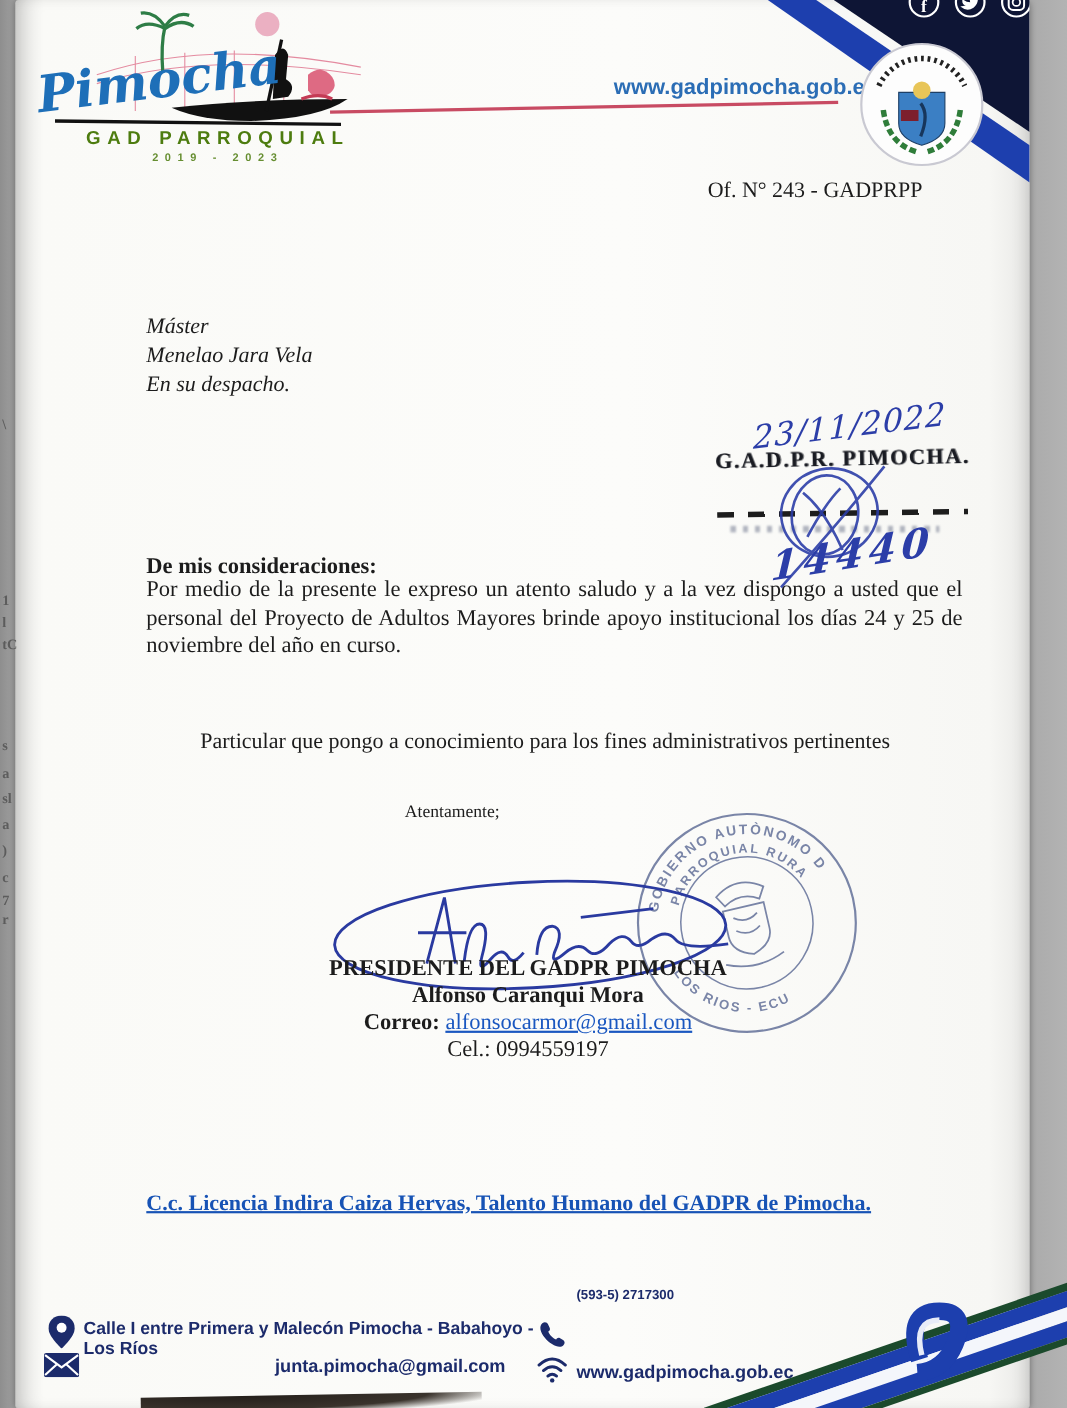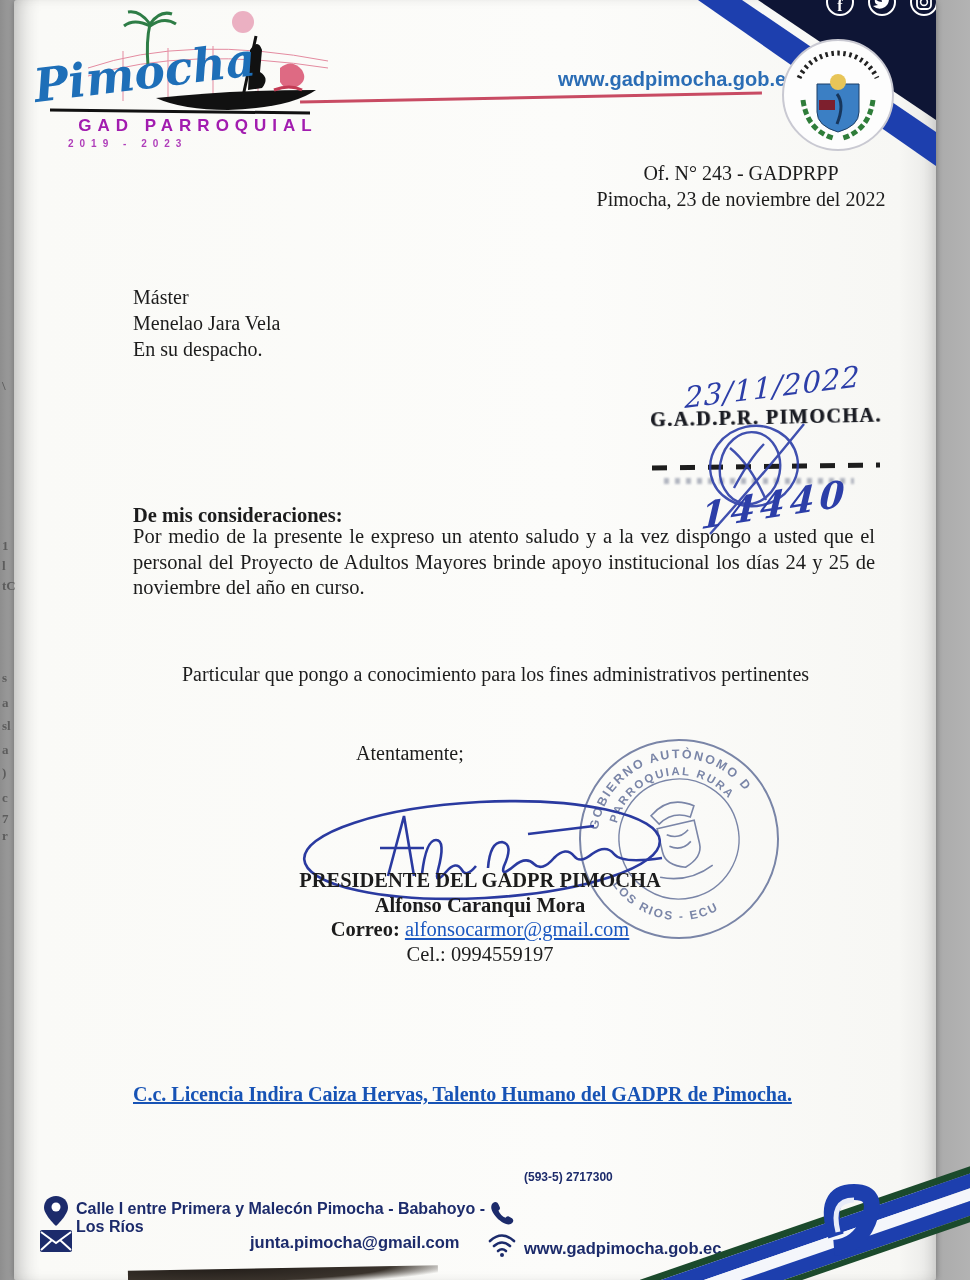--- a/index.html
+++ b/index.html
@@ -8,45 +8,45 @@
          font-family:"Liberation Serif", serif; color:#1c1c1c; overflow:hidden; }
   .page { position:relative; width:970px; height:1280px; }
   .paper { position:absolute; left:14px; top:0; width:922px; height:1280px;
            background:linear-gradient(90deg,#ececea 0,#fafaf7 26px,#fcfcfa 60%,#f7f7f4 96%,#e8e8e6 100%);
            box-shadow:0 0 6px rgba(0,0,0,.35), inset 14px 0 22px -14px rgba(0,0,0,.28), inset -10px 0 16px -10px rgba(0,0,0,.22);
            border-radius:3px 6px 2px 2px; }
   .abs { position:absolute; }
 
   
   .accent-line { left:300px; top:96px; width:462px; height:3px; background:#c84b63; transform:rotate(-1.1deg); }
-  .logo-sub { color:#a21caf; font-family:"Liberation Sans",sans-serif; font-weight:bold; }
+  .logo-sub { color:#4d7c0f; font-family:"Liberation Sans",sans-serif; font-weight:bold; }
   .website { left:558px; top:68px; width:220px; color:#2b6db5; font-family:"Liberation Sans",sans-serif;
              font-size:20px; font-weight:600; }
   .ref-block { left:545px; top:160px; width:392px; text-align:center; font-weight:normal; font-size:20px; line-height:26px; }
 
   
-  .recipient { left:133px; top:284px; width:732px; font-size:20px; line-height:26px; }
+  .recipient { left:133px; top:284px; width:732px; font-size:20px; line-height:26px;font-style:italic; }
   .recipient .title { font-weight:bold; text-align:justify; letter-spacing:.2px; }
 
   
   .hw { color:#2c3ea8; font-style:italic; font-family:"DejaVu Serif",serif; }
   .hw-date { left:684px; top:370px; font-size:29px; transform:rotate(-7deg) skewX(-8deg); letter-spacing:1px; }
   .rcv-stamp { left:650px; top:406px; font-size:20px; font-weight:800; letter-spacing:1.5px; color:#191b22;
                transform:rotate(-1.2deg); filter:blur(.4px); text-shadow:1px 0 rgba(20,22,30,.55); }
   .dash-line { left:652px; top:464px; width:228px; height:5px; transform:rotate(-.8deg);
                background:repeating-linear-gradient(90deg,#1d1d1d 0 15px,transparent 15px 28px); }
   .faint-line { left:664px; top:478px; width:190px; height:6px; opacity:.4; filter:blur(1px);
                 background:repeating-linear-gradient(90deg,#46506e 0 5px,transparent 5px 11px); }
   .hw-num { left:700px; top:483px; font-size:36px; transform:rotate(-9deg) skewX(-12deg); letter-spacing:5px; font-weight:bold; }
 
   
   .greeting { left:133px; top:504px; font-size:20.5px; font-weight:bold; }
   .body-par { left:133px; top:524px; width:742px; font-size:20.5px; line-height:25.5px; text-align:justify; }
   .note { left:182px; top:663px; width:680px; font-size:20px; }
-  .valediction { left:356px; top:730px; font-size:20px;margin-top:12px; }
+  .valediction { left:368px; top:730px; font-size:16px; }
 
   
   .sig-lines { left:255px; top:868px; width:450px; text-align:center; font-size:20.5px; line-height:24.5px; }
   .sig-lines .bold { font-weight:bold; }
   .mail-link { color:#1a57c0; text-decoration:underline; }
 
   .cc-line { left:133px; top:1083px; font-size:20px; font-weight:bold; color:#1753b5; text-decoration:underline; }
 
   
   .ft { font-family:"Liberation Sans",sans-serif; color:#1c2b6b; }
@@ -107,40 +107,39 @@
         <path d="M128,92 Q200,84 288,84 Q262,102 200,104 Q155,104 128,92 Z" fill="#111"></path>
         <line x1="228" y1="30" x2="214" y2="95" stroke="#111" stroke-width="3"></line>
         <path d="M222,44 q8,-12 12,0 l-2,22 q10,6 2,16 l-14,2 z" fill="#111"></path>
         <path d="M252,62 q12,-10 22,2 q6,10 -4,16 q-12,6 -18,-4 z" fill="#d8506e" opacity=".85"></path>
         <path d="M246,84 q16,-6 28,0" stroke="#c43b55" stroke-width="3" fill="none"></path>
       </g>
       <path d="M22,104 L282,107" stroke="#111" stroke-width="3"></path>
       <text x="8" y="96" transform="rotate(-7 8 96)" font-family="DejaVu Serif,serif" font-style="italic" font-weight="bold" font-size="46" fill="#1e6fb8">Pimocha</text>
     </svg>
     <div class="logo-sub abs" style="left:40px;top:110px;width:260px;text-align:center;font-size:17px;letter-spacing:6px;">GAD PARROQUIAL</div>
-    <div class="logo-sub abs" style="left:40px;top:132px;width:260px;text-align:left;font-size:10px;letter-spacing:6px;opacity:.85;">2019 - 2023</div>
+    <div class="logo-sub abs" style="left:40px;top:132px;width:260px;text-align:center;font-size:10px;letter-spacing:6px;opacity:.85;">2019 - 2023</div>
   </div>
 
   <div class="accent-line abs"></div>
   <div class="website abs">www.gadpimocha.gob.ec</div>
 
   <svg class="abs" style="left:781px;top:38px;" width="114" height="114" viewBox="0 0 114 114">
     <circle cx="57" cy="57" r="55" fill="#fdfdfd" stroke="#c9c9d2" stroke-width="2"></circle>
     <path d="M18,40 A43,43 0 0 1 96,40" fill="none" stroke="#222" stroke-width="5" stroke-dasharray="2.5,3.5"></path>
     <path d="M22,62 Q26,92 52,100" fill="none" stroke="#2f7d3a" stroke-width="5" stroke-dasharray="6,3"></path>
     <path d="M92,62 Q88,92 62,100" fill="none" stroke="#2f7d3a" stroke-width="5" stroke-dasharray="6,3"></path>
     <path d="M36,46 h42 v28 q0,14 -21,20 q-21,-6 -21,-20 z" fill="#3b7fc4" stroke="#1d3f66"></path>
     <circle cx="57" cy="44" r="8" fill="#e8c558"></circle>
     <rect x="38" y="62" width="16" height="10" fill="#7d1f2d"></rect>
     <path d="M56,56 q8,10 0,30" stroke="#17365c" stroke-width="3" fill="none"></path>
   </svg>
 
   <div class="ref-block abs">
     <div>Of. N° 243 - GADPRPP</div>
-    <div>Pimocha, 23 de noviembre del 2022</div>
   </div>
 
   <div class="recipient abs">
     <div>Máster</div>
     <div>Menelao Jara Vela</div>
     <div>En su despacho.</div>
   </div>
 
   <div class="hw hw-date abs">23/11/2022</div>
   <div class="rcv-stamp abs">G.A.D.P.R. PIMOCHA.</div>

